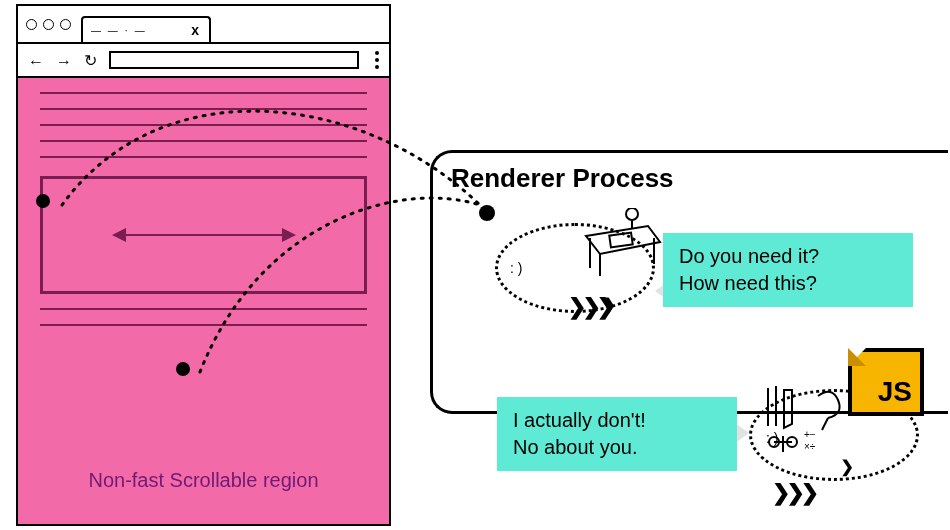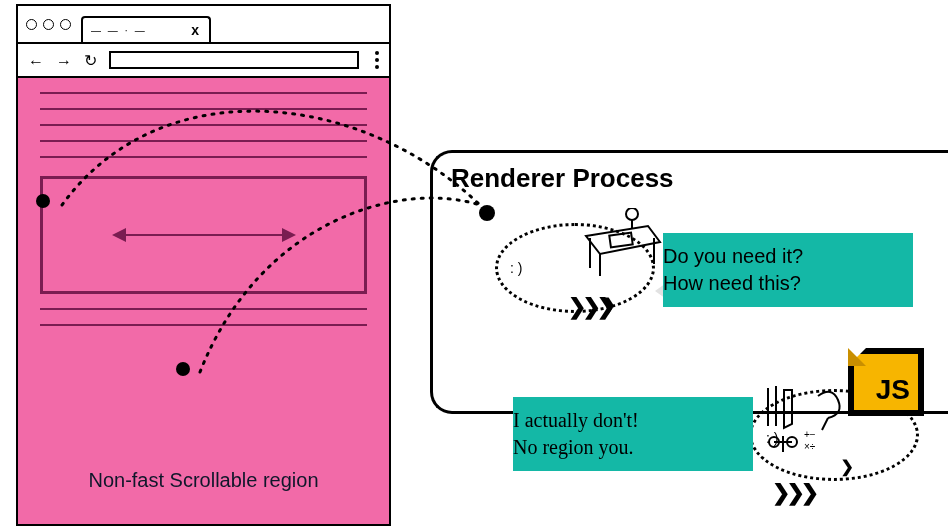--- a/index.html
+++ b/index.html
@@ -76,21 +76,21 @@
   }
   .h-arrow::before, .h-arrow::after {
     content:""; position:absolute; top:-6px; width:0;height:0;
     border-top:7px solid transparent; border-bottom:7px solid transparent;
   }
   .h-arrow::before { left:-12px; border-right:14px solid #7a1d51; }
   .h-arrow::after  { right:-12px; border-left:14px solid #7a1d51; }
 
   .region-label {
     position:absolute; bottom: 32px; left:0; right:0;
-    text-align:center; font-size: 20px; color:#0f172a;
+    text-align:center; font-size: 20px; color:#701a75;
   }
 
   
   .dot {
     position:absolute; width:14px;height:14px;border-radius:50%;
     background:#000;
   }
 
   
   .renderer {
@@ -105,25 +105,25 @@
   .renderer-title {
     position:absolute; left:18px; top:10px;
     font-size: 26px; font-weight:600;
   }
   .renderer-dot {
     position:absolute; left:46px; top:52px; width:16px;height:16px;
     border-radius:50%; background:#000;
   }
 
   .bubble {
-    position:absolute; background:#14b8a6; padding:10px 0;
+    position:absolute; background:#5eead4; padding:10px 16px;
     font-size:20px; line-height:1.35;
   }
   .bubble1 { left:230px; top:80px; width:250px; }
-  .bubble2 { left:80px;  top:244px; width:240px;font-family:Liberation Serif, serif; }
+  .bubble2 { left:64px;  top:244px; width:240px; }
 
   .bubble-tail {
     position:absolute; width:0;height:0;
   }
   .tail1 { left:222px; top:128px;
     border-top:10px solid transparent; border-bottom:10px solid transparent;
     border-right:14px solid #e2e2e2;
   }
   .tail2 { left:302px; top:270px;
     border-top:10px solid transparent; border-bottom:10px solid transparent;
@@ -155,21 +155,21 @@
   .desk svg { display:block; }
 
   .tools {
     position:absolute; left:762px; top:380px; font-size:12px; width:80px;
   }
 
   
   .js-badge {
     position:absolute; left:848px; top:348px;
     width:76px; height:68px; background:#f7b500;
-    border:6px solid #000000;
+    border:4px solid #000000;
     display:flex; align-items:flex-end; justify-content:flex-end;
     padding:4px 8px; font-size:28px; font-weight:700;
   }
   .js-fold {
     position:absolute; left:848px; top:348px;
     width:0;height:0;
     border-top:18px solid #fff;
     border-right:18px solid transparent;
   }
   .js-fold::after{
@@ -254,21 +254,21 @@
 
   <div class="bubble-tail tail1"></div>
   <div class="bubble bubble1">
     <div>Do you need it?</div>
     <div>How need this?</div>
   </div>
 
   <div class="bubble-tail tail2"></div>
   <div class="bubble bubble2">
     <div>I actually don't!</div>
-    <div>No region you.</div>
+    <div>No about you.</div>
   </div>
 </div>
 
 <div class="desk" style="left:576px; top:208px;">
   <svg width="90" height="70" viewBox="0 0 90 70">
     <g stroke="#000" stroke-width="2" fill="none">
       <path d="M10 28 L72 18 L84 34 L24 46 Z"></path>
       <line x1="14" y1="30" x2="14" y2="60"></line>
       <line x1="78" y1="30" x2="78" y2="56"></line>
       <line x1="24" y1="46" x2="24" y2="68"></line>

